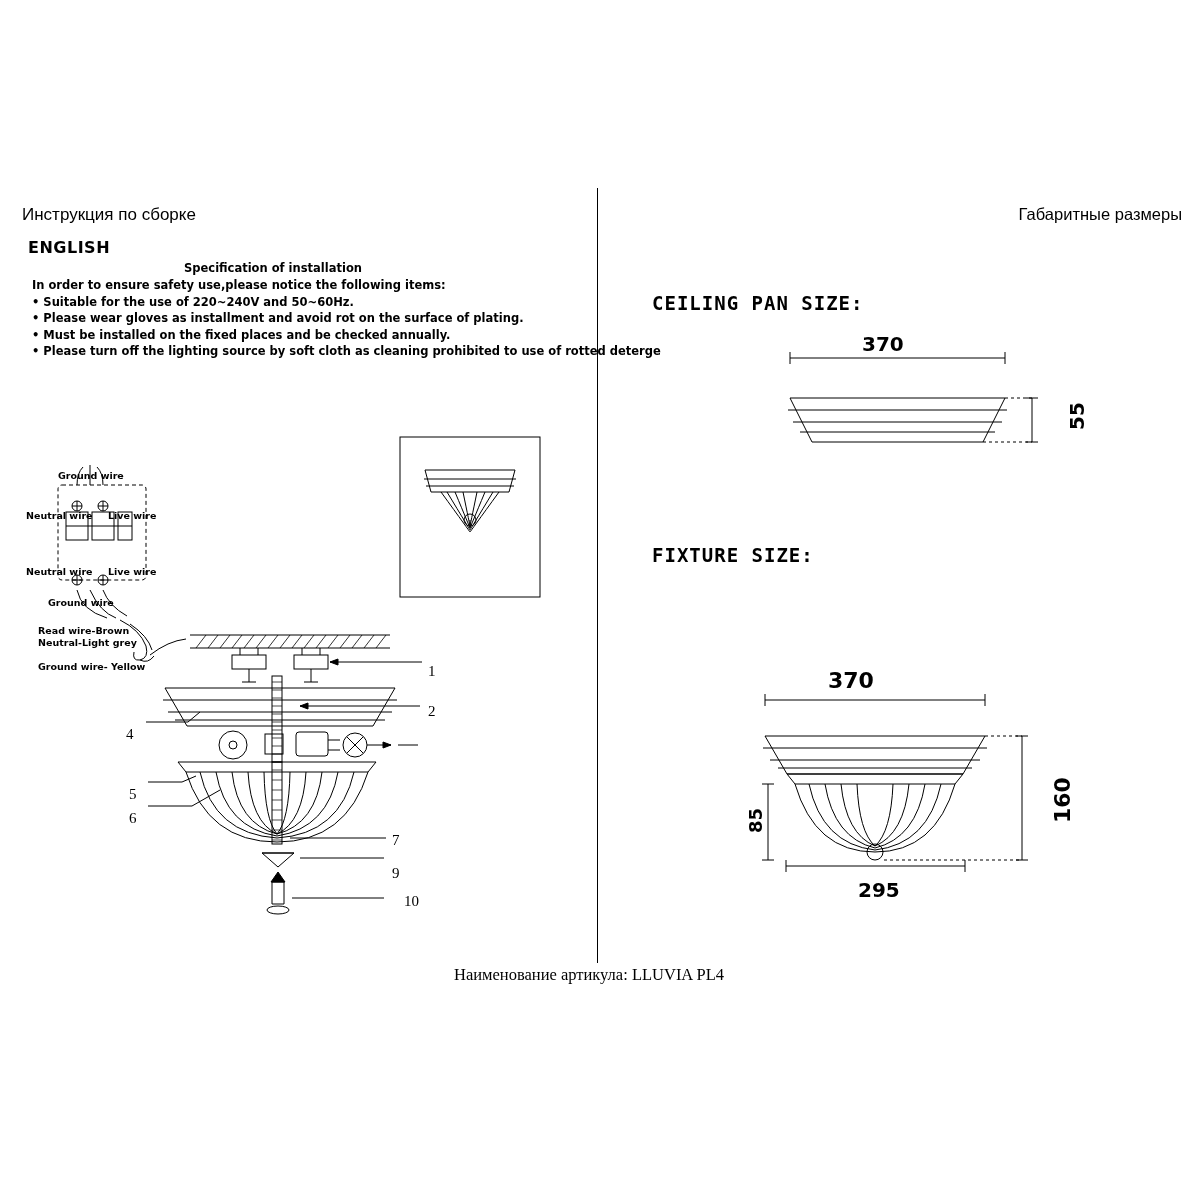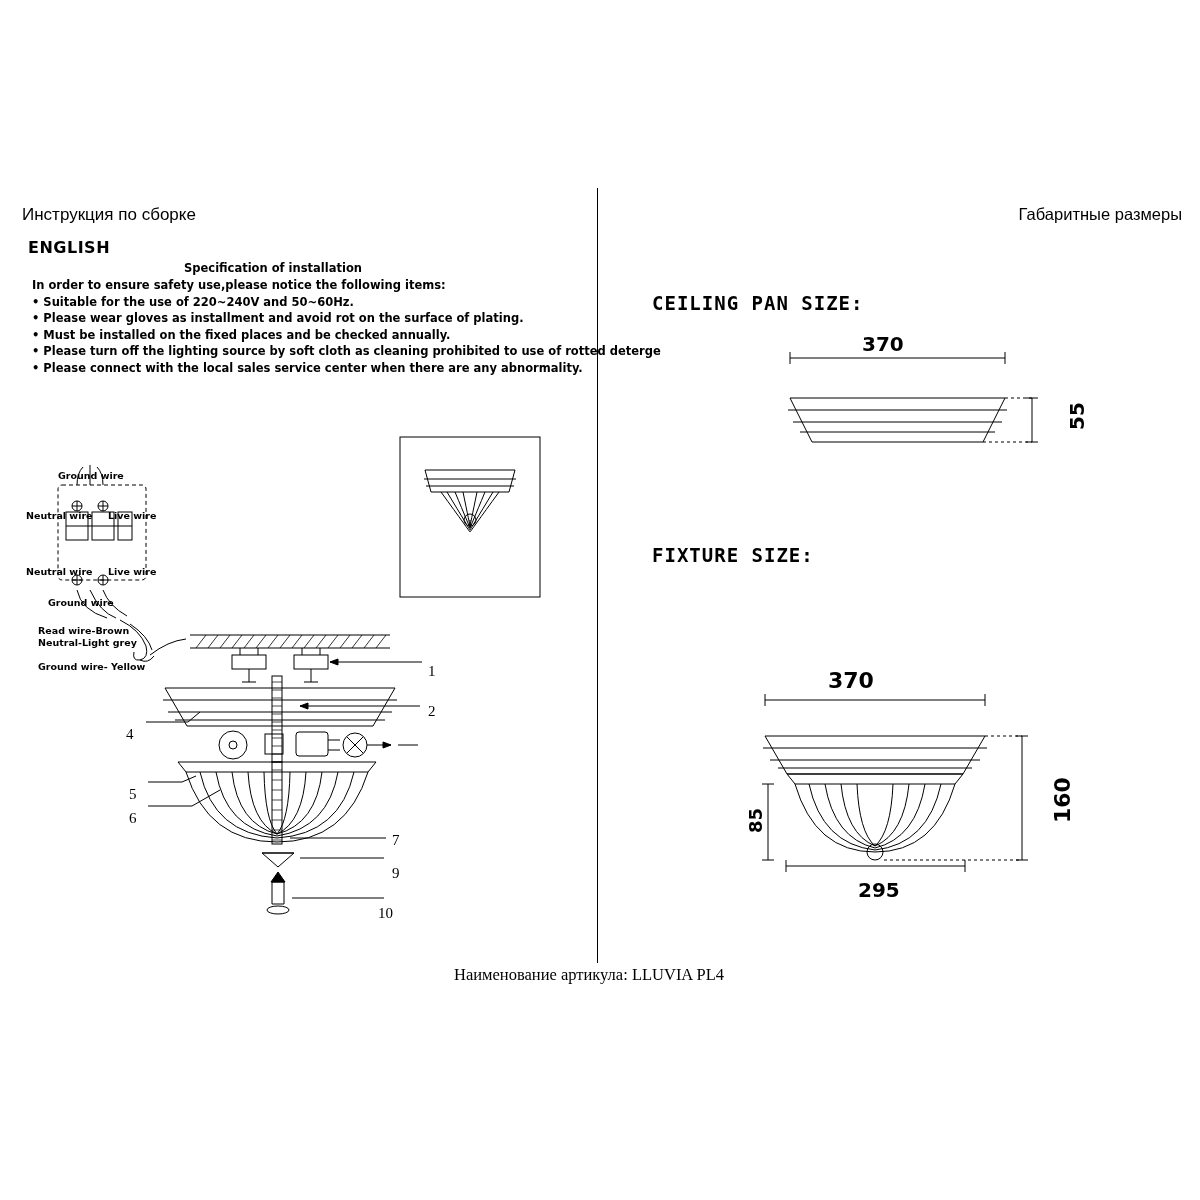--- a/index.html
+++ b/index.html
@@ -42,21 +42,20 @@
 
   <div class="english">ENGLISH</div>
 
   <div class="spec-title">Specification of installation</div>
   <div class="spec-list">
     <div>In order to ensure safety use,please notice the following items:</div>
     <div>• Suitable for the use of 220~240V and 50~60Hz.</div>
     <div>• Please wear gloves as installment and avoid rot on the surface of plating.</div>
     <div>• Must be installed on the fixed places and be checked annually.</div>
     <div>• Please turn off the lighting source by soft cloth as cleaning prohibited to use of rotted deterge</div>
-    <div>• Please connect with the local sales service center when there are any abnormality.</div>
   </div>
 
   <div class="wire-label" style="left:58px;top:470px;">Ground wire</div>
   <div class="wire-label" style="left:26px;top:510px;">Neutral wire</div>
   <div class="wire-label" style="left:108px;top:510px;">Live wire</div>
   <div class="wire-label" style="left:26px;top:566px;">Neutral wire</div>
   <div class="wire-label" style="left:108px;top:566px;">Live wire</div>
   <div class="wire-label" style="left:48px;top:597px;">Ground wire</div>
 
   <div class="wire-label" style="left:38px;top:625px;">Read wire-Brown</div>
@@ -64,21 +63,21 @@
   <div class="wire-label" style="left:38px;top:661px;">Ground wire- Yellow</div>
 
   <div class="num" style="left:428px;top:663px;">1</div>
   <div class="num" style="left:428px;top:703px;">2</div>
   <div class="num" style="left:126px;top:726px;">4</div>
   <div class="num" style="left:129px;top:786px;">5</div>
   <div class="num" style="left:424px;top:757px;"></div>
   <div class="num" style="left:129px;top:810px;">6</div>
   <div class="num" style="left:392px;top:832px;">7</div>
   <div class="num" style="left:392px;top:865px;">9</div>
-  <div class="num" style="left:378px;top:893px;margin-top:12px;">10</div>
+  <div class="num" style="left:404px;top:893px;">10</div>
 
   <div class="sect-title" style="left:652px;top:292px;">CEILING PAN SIZE:</div>
   <div class="sect-title" style="left:652px;top:544px;">FIXTURE SIZE:</div>
 
   <div class="dimtxt" style="left:862px;top:332px;font-size:20px;">370</div>
   <div class="dimtxt vert" style="left:1065px;top:430px;font-size:20px;">55</div>
 
   <div class="dimtxt" style="left:828px;top:668px;font-size:22px;">370</div>
   <div class="dimtxt vert" style="left:1050px;top:823px;font-size:22px;">160</div>
   <div class="dimtxt vert" style="left:745px;top:833px;font-size:18px;">85</div>

